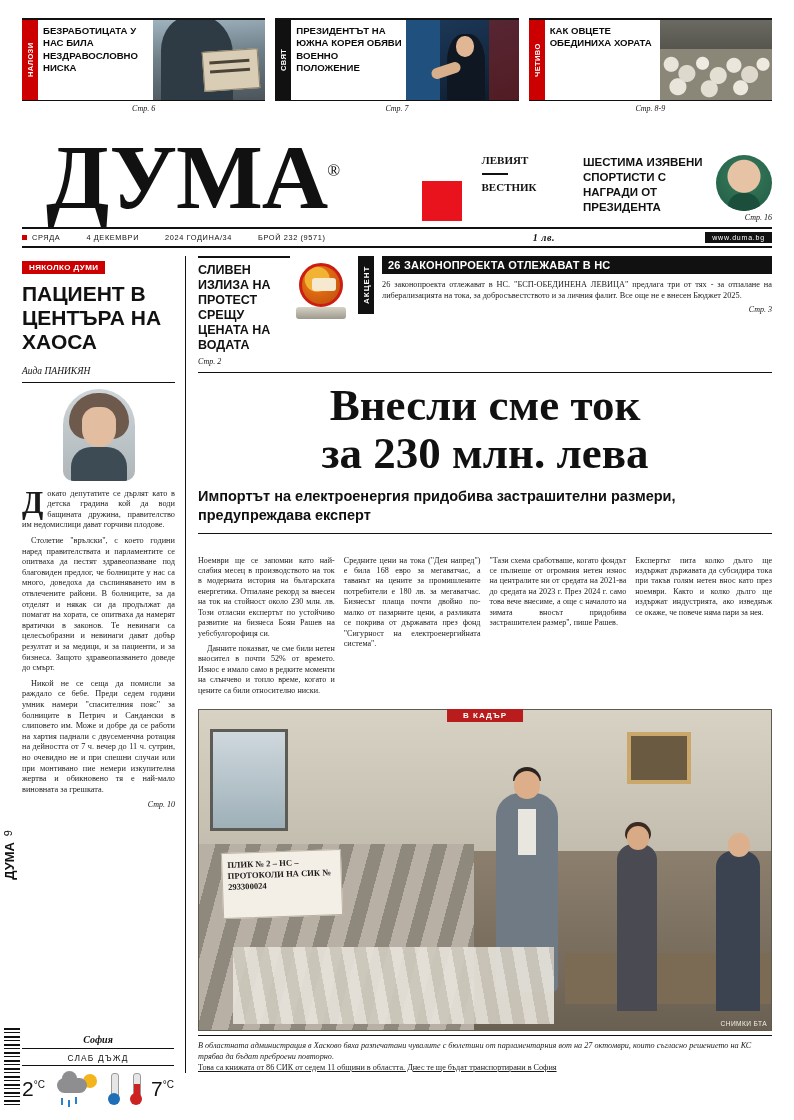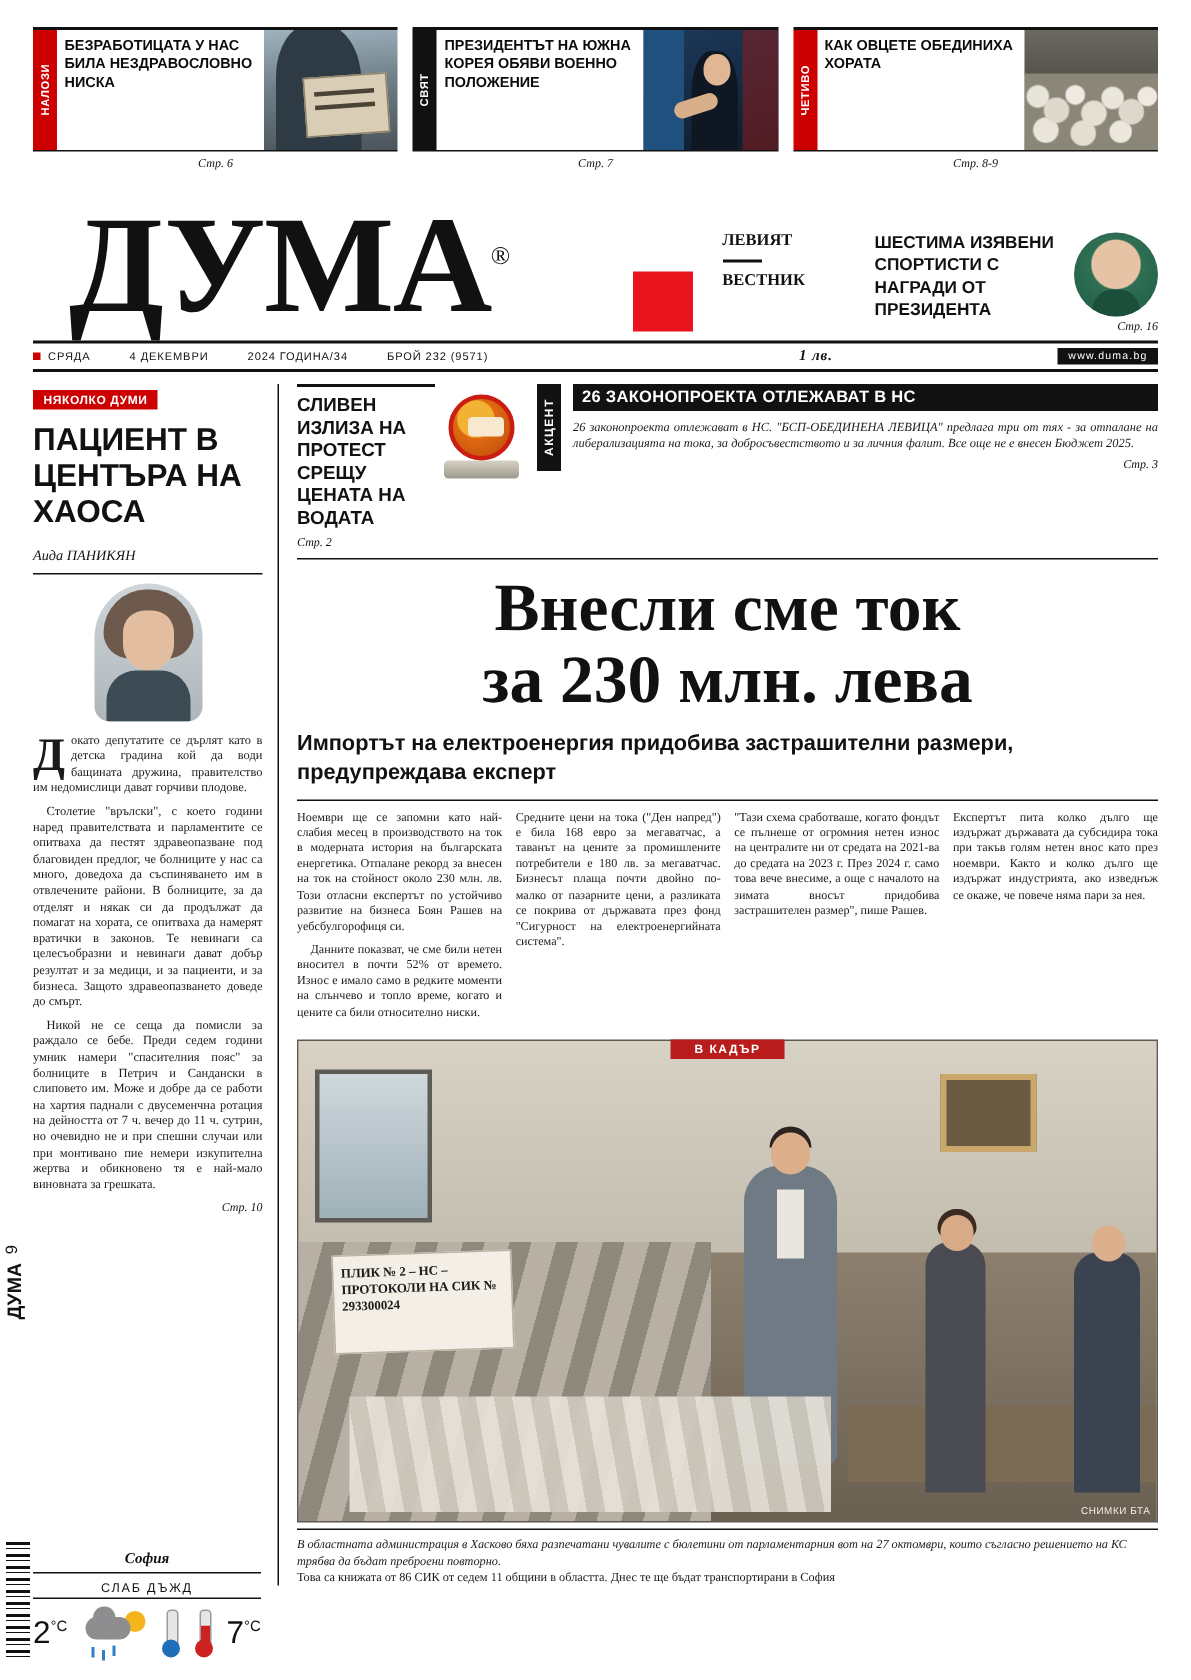--- a/index.html
+++ b/index.html
@@ -42,21 +42,21 @@
     writing-mode:vertical-rl;
     transform:rotate(180deg);
     display:flex;
     align-items:center;
     justify-content:center;
     text-align:center;
   }
   .teaser-tag.dark{background:#111;}
   .teaser-headline{
     flex:0 0 auto;
-    width:138px;
+    width:115px;
     padding:5px 4px 0 5px;
     box-sizing:border-box;
     font-family:"Liberation Sans", sans-serif;
     font-weight:bold;
     font-size:9.6px;
     line-height:12.4px;
     color:#0b0b0b;
     text-transform:uppercase;
   }
   .teaser-photo{
@@ -262,36 +262,36 @@
     font-family:"Liberation Sans", sans-serif;font-weight:bold;font-size:8px;
     writing-mode:vertical-rl;transform:rotate(180deg);
     display:flex;align-items:center;justify-content:center;letter-spacing:1px;
   }
   .accent-body{flex:1;padding-left:8px;}
   .accent-head{
     background:#111;color:#fff;font-family:"Liberation Sans", sans-serif;font-weight:bold;
     font-size:11px;padding:3px 6px;text-transform:uppercase;letter-spacing:.2px;
   }
   .accent-text{
-    font-size:8.3px;line-height:11px;text-align:justify;margin-top:5px;color:#1a1a1a;font-style:italic;
+    font-size:8.3px;line-height:11px;text-align:justify;margin-top:5px;color:#1a1a1a;
   }
   .accent-page{font-style:italic;font-size:8px;text-align:right;margin-top:4px;}
 
   
   .main-head{
     font-family:"Liberation Serif", serif;font-weight:bold;
     font-size:45px;line-height:48px;text-align:center;color:#111;
     margin:6px 0 0 0;border-top:1px solid #111;padding-top:8px;
   }
   .main-sub{
     font-family:"Liberation Sans", sans-serif;font-weight:bold;
     font-size:14.5px;line-height:19px;color:#111;margin:10px 0 8px 0;
   }
   .main-cols{
-    display:flex;gap:9px;border-top:1px solid #111;padding-top:6px;
+    display:flex;gap:9px;border-top:1px solid #111;padding-top:22px;
   }
   .mc{flex:1;font-size:8.1px;line-height:10.4px;text-align:justify;color:#1a1a1a;}
   .mc p{margin:0 0 5px 0;text-indent:9px;}
   .mc p.first{text-indent:0;}
 
   
   .photo-block{margin-top:8px;position:relative;}
   .photo-label{
     position:absolute;left:50%;transform:translateX(-50%);top:0;
     background:#b91c1c;color:#fff;font-family:"Liberation Sans", sans-serif;
@@ -327,21 +327,21 @@
     padding:6px 5px;box-sizing:border-box;color:#1a1a1a;
   }
   .ph-credit{
     position:absolute;right:4px;bottom:3px;font-family:"Liberation Sans", sans-serif;
     font-size:6.6px;color:#f0efe9;letter-spacing:.4px;
   }
   .photo-caption{
     border-top:1px solid #111;margin-top:4px;padding-top:4px;
     font-style:italic;font-size:8.2px;line-height:11px;color:#1a1a1a;
   }
-  .photo-caption .b{font-style:normal;}
+  .photo-caption .b{font-style:normal;text-decoration:underline;}
 
   
   .weather{
     position:absolute;left:22px;bottom:14px;width:152px;text-align:center;
   }
   .weather .city{font-style:italic;font-weight:bold;font-size:10px;border-bottom:1px solid #111;padding-bottom:3px;}
   .weather .cond{
     font-family:"Liberation Sans", sans-serif;font-size:8.4px;letter-spacing:1.2px;
     padding:4px 0 2px 0;color:#111;border-bottom:1px solid #111;
   }

